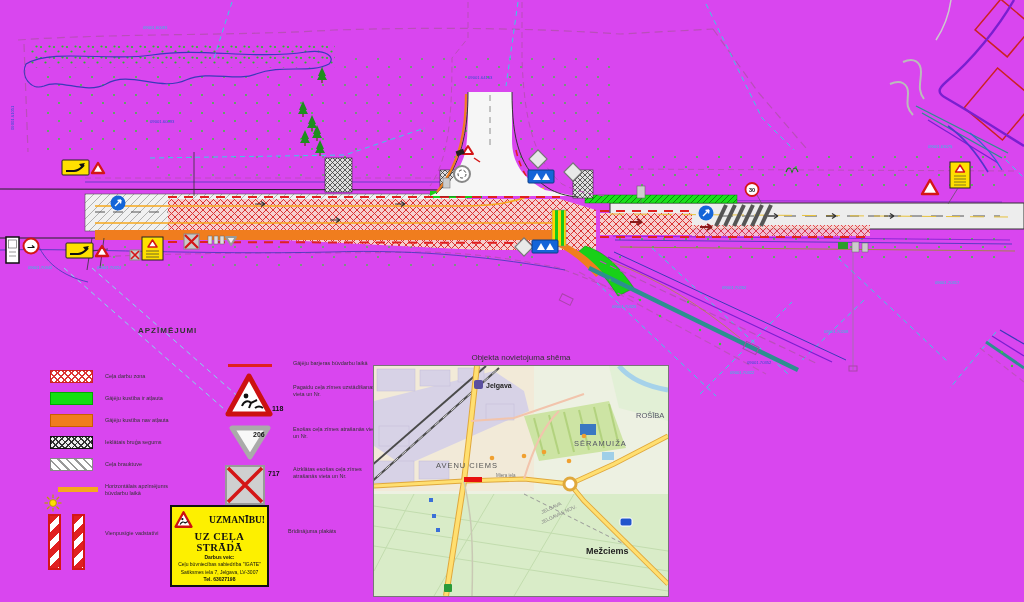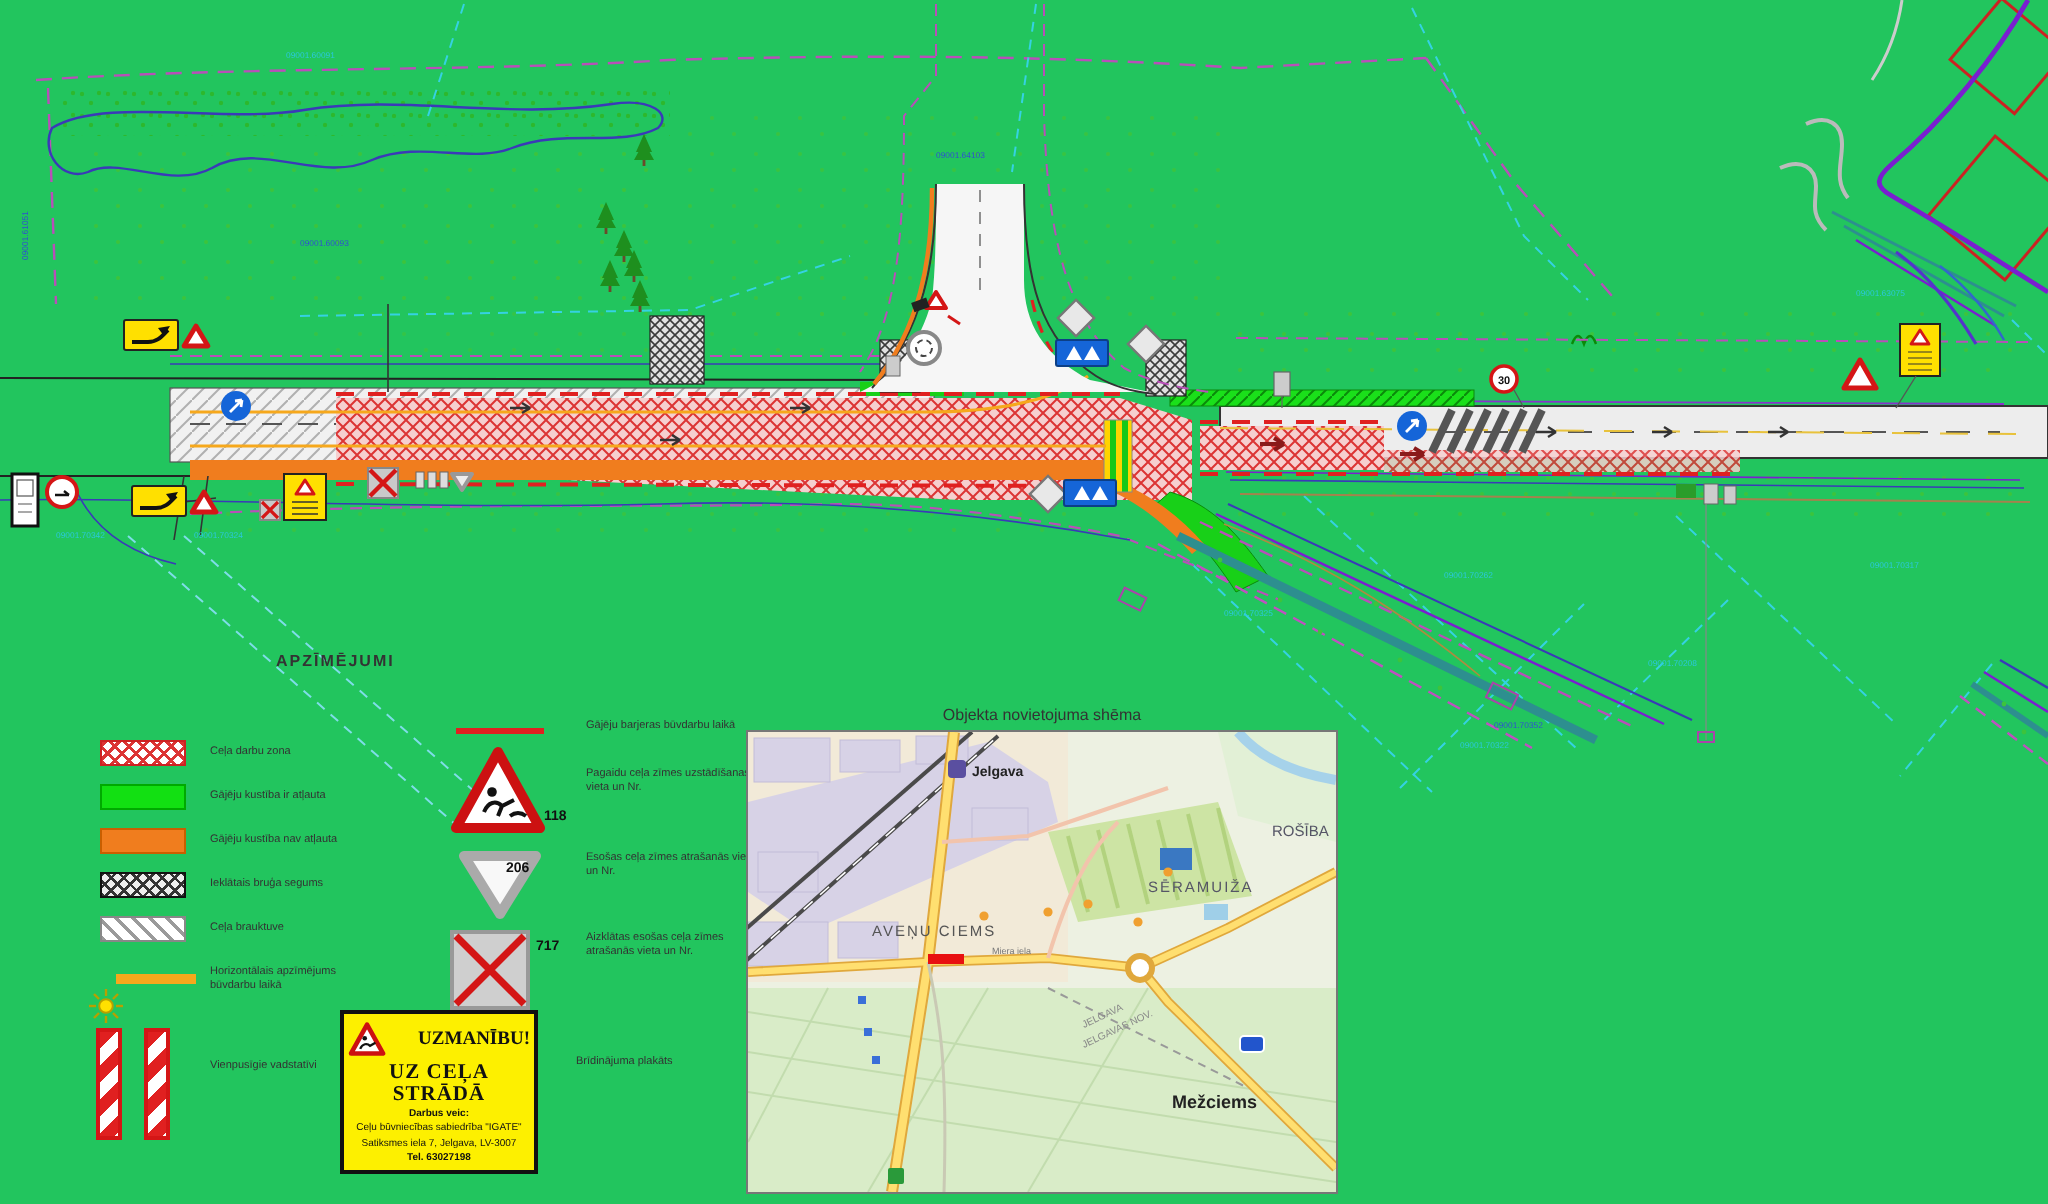--- a/index.html
+++ b/index.html
@@ -1,16 +1,16 @@
 <!DOCTYPE html>
 <html><head>
 <meta charset="utf-8">
 <style>
   html,body{margin:0;padding:0;background:#fff;}
-  .page{position:relative;width:1024px;height:602px;background:#22c55e;overflow:hidden;
+  .page{position:relative;width:1024px;height:602px;background:#d946ef;overflow:hidden;
         font-family:"Liberation Sans", sans-serif;color:#222;}
   .abs{position:absolute;}
   svg{display:block;}
   
   .legend{position:absolute;left:38px;top:320px;width:345px;height:282px;}
   .legend-title{position:absolute;left:100px;top:6px;font-size:8px;font-weight:bold;
                 letter-spacing:1px;color:#333;}
   .sw{position:absolute;left:12px;width:43px;height:13px;box-sizing:border-box;}
   .sw-red{background:
       repeating-linear-gradient(45deg,#dc3434 0 1.5px,transparent 1.5px 5px),

